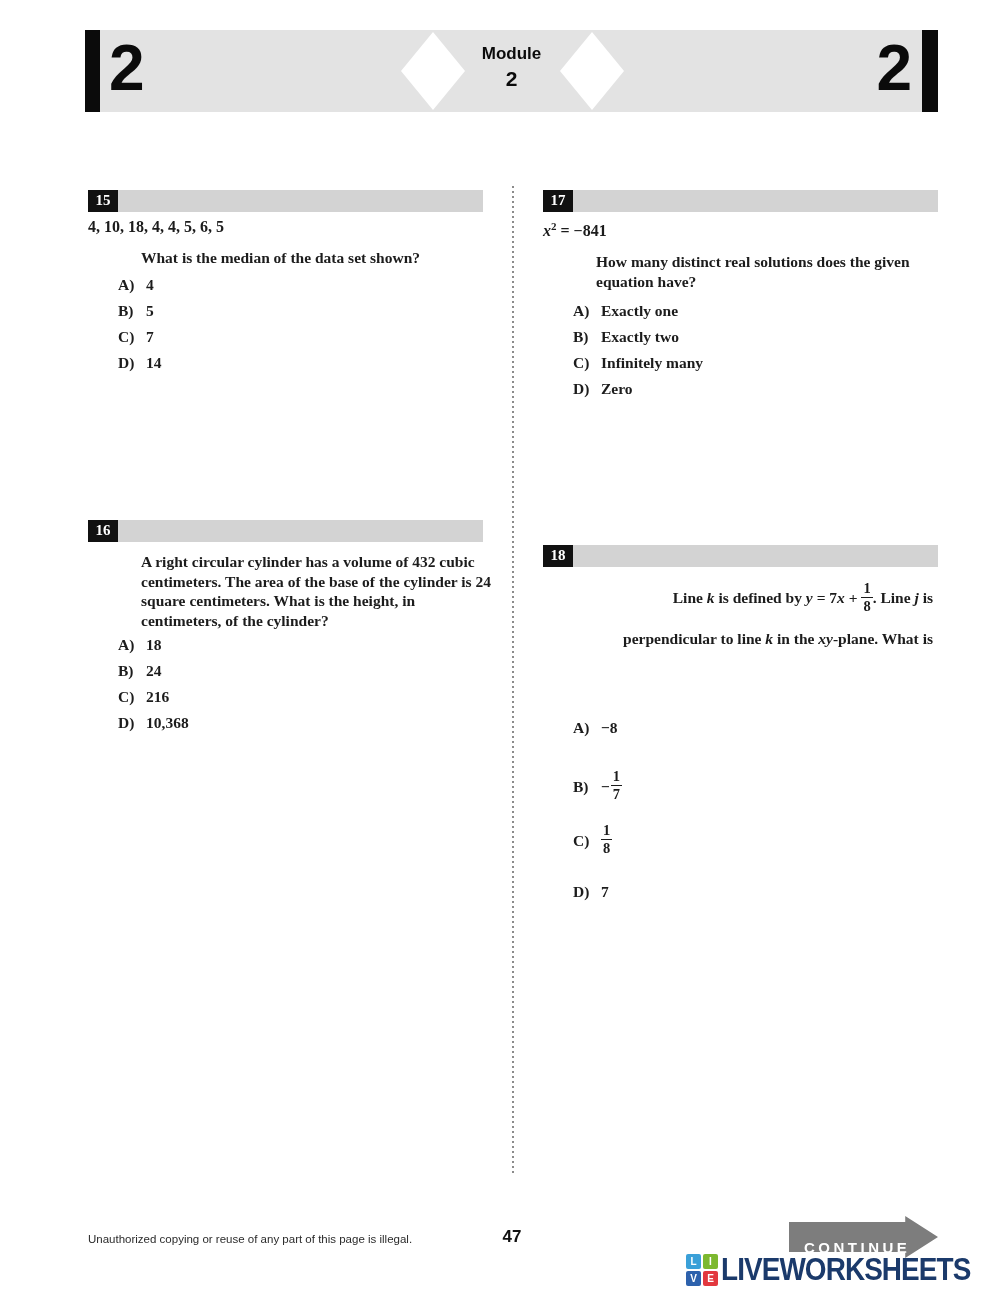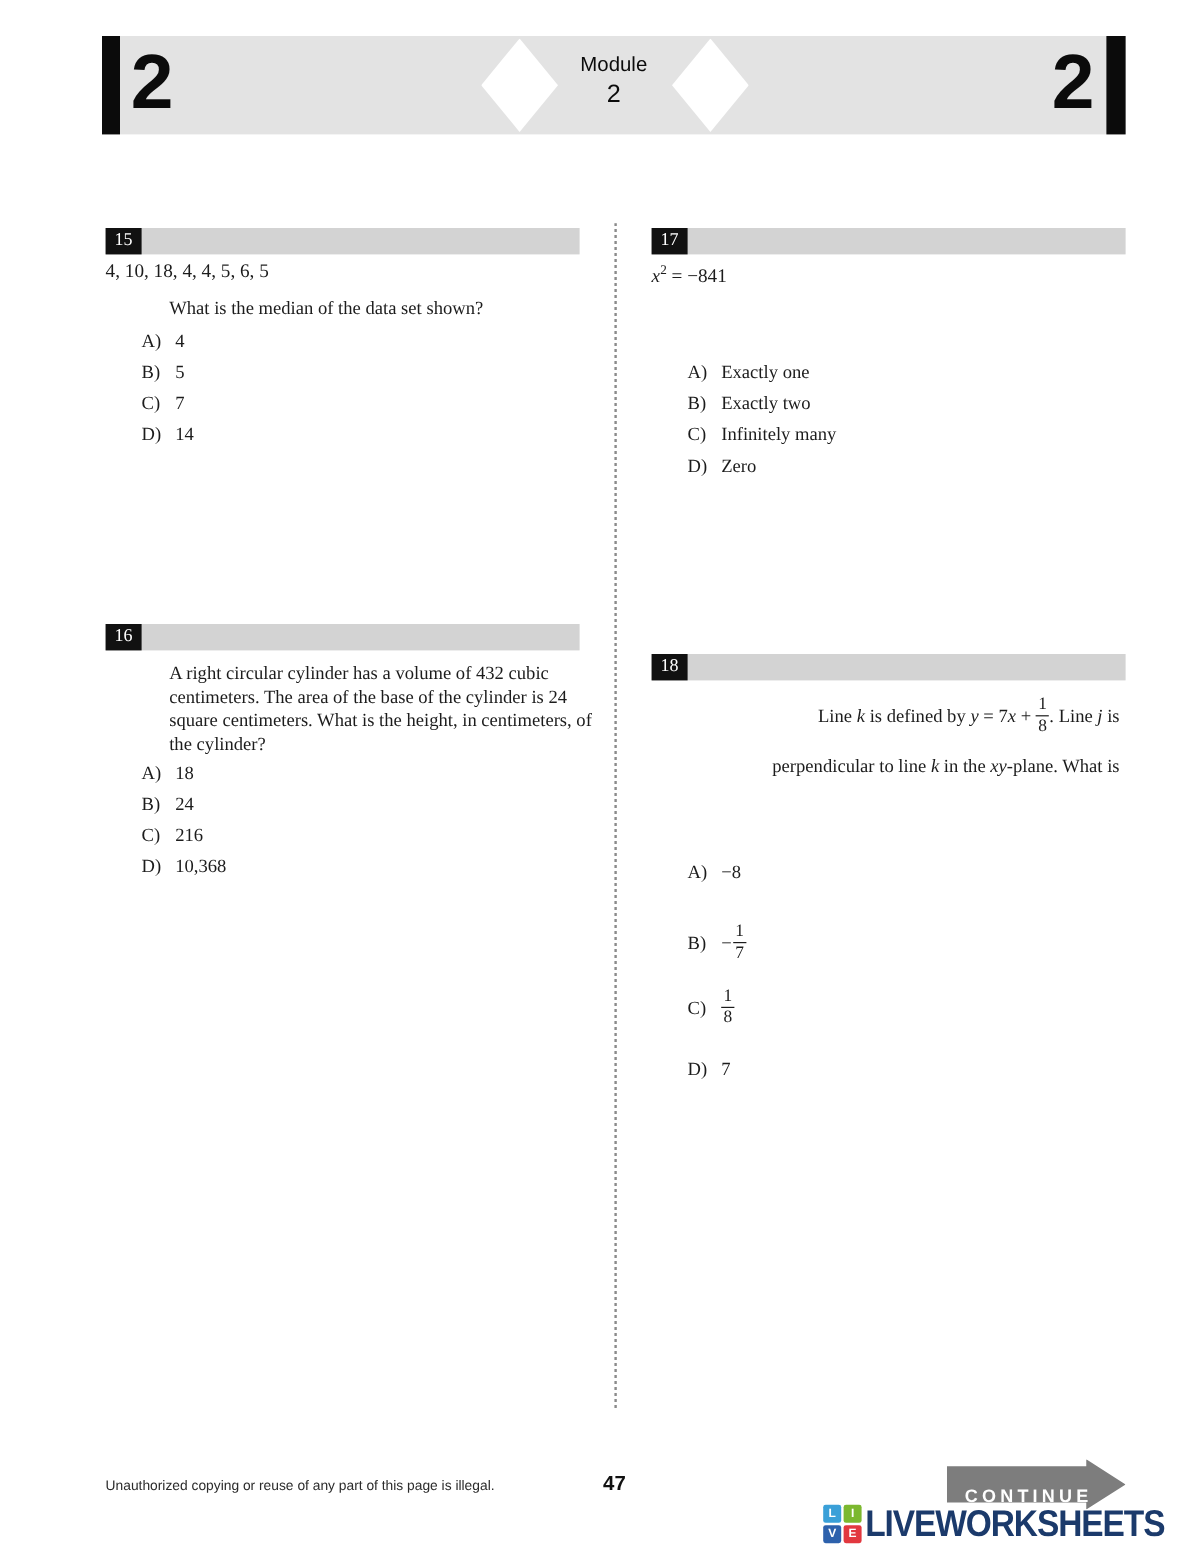--- a/index.html
+++ b/index.html
@@ -14,28 +14,28 @@
   .cap.left { left:0; } .cap.right { right:0; width:16px; }
   .big-num {
     position:absolute; top:50%; transform:translateY(-54%);
     font-family:"Liberation Sans","DejaVu Sans",sans-serif; font-weight:800; font-size:64px; color:#0b0b0b;
   }
   .big-num.ln { left:24px; } .big-num.rn { right:26px; }
   .diamond { position:absolute; top:2px; width:64px; height:78px; background:#ffffff;
     -webkit-clip-path:polygon(50% 0,100% 50%,50% 100%,0 50%); clip-path:polygon(50% 0,100% 50%,50% 100%,0 50%); }
   .diamond.dl { left:316px; } .diamond.dr { left:475px; }
   .module-label { position:absolute; left:0; right:0; top:12px; text-align:center;
-    font-family:"Liberation Sans","DejaVu Sans",sans-serif; font-weight:400; color:#0b0b0b; }
+    font-family:"Liberation Sans","DejaVu Sans",sans-serif; font-weight:700; color:#0b0b0b; }
   .module-label .ml { font-size:17px; line-height:24px; }
   .module-label .mn { font-size:21px; line-height:26px; }
   
   .divider { position:absolute; left:512px; top:186px; width:2px; height:989px;
     background:repeating-linear-gradient(to bottom,#8b8b8b 0 2px,transparent 2px 5px); }
   
-  .question { position:absolute; width:395px; }
+  .question { position:absolute; width:395px;font-weight:bold; }
   .qbar { position:absolute; left:0; top:0; width:395px; height:22px; background:#d3d3d3; }
   .qnum { position:absolute; left:0; top:0; width:30px; height:22px; background:#111;
     color:#fff; font-size:15px; text-align:center; line-height:21px; }
   .qcenter { position:absolute; left:0; width:100%; text-align:left; font-size:16px; }
   .qtext { position:absolute; left:30px; width:358px; font-size:15.5px; line-height:19.5px;margin-left:23px; }
   .choices { position:absolute; left:30px; width:340px; }
   .choice { display:flex; align-items:baseline; height:26px; font-size:15.5px; }
   .cl { display:inline-block; width:28px; flex:0 0 28px; }
   i { font-style:italic; }
   sup { font-size:11px; vertical-align:super; line-height:0; }
@@ -137,20 +137,21 @@
     </div>
   </section>
 
   <section class="question" style="left:543px;top:190px;height:320px">
     <div class="qbar">
       <div class="qnum">17</div>
     </div>
     <div class="qcenter" style="top:32px">
       <i>x</i><sup>2</sup><span> = −841</span>
     </div>
+    <div class="qtext" style="top:62px">How many distinct real solutions does the given equation have?</div>
     <div class="choices" style="top:112px">
       <div class="choice">
           <span class="cl">A)</span>
           <span>Exactly one</span>
         </div>
       <div class="choice">
           <span class="cl">B)</span>
           <span>Exactly two</span>
         </div>
       <div class="choice">

